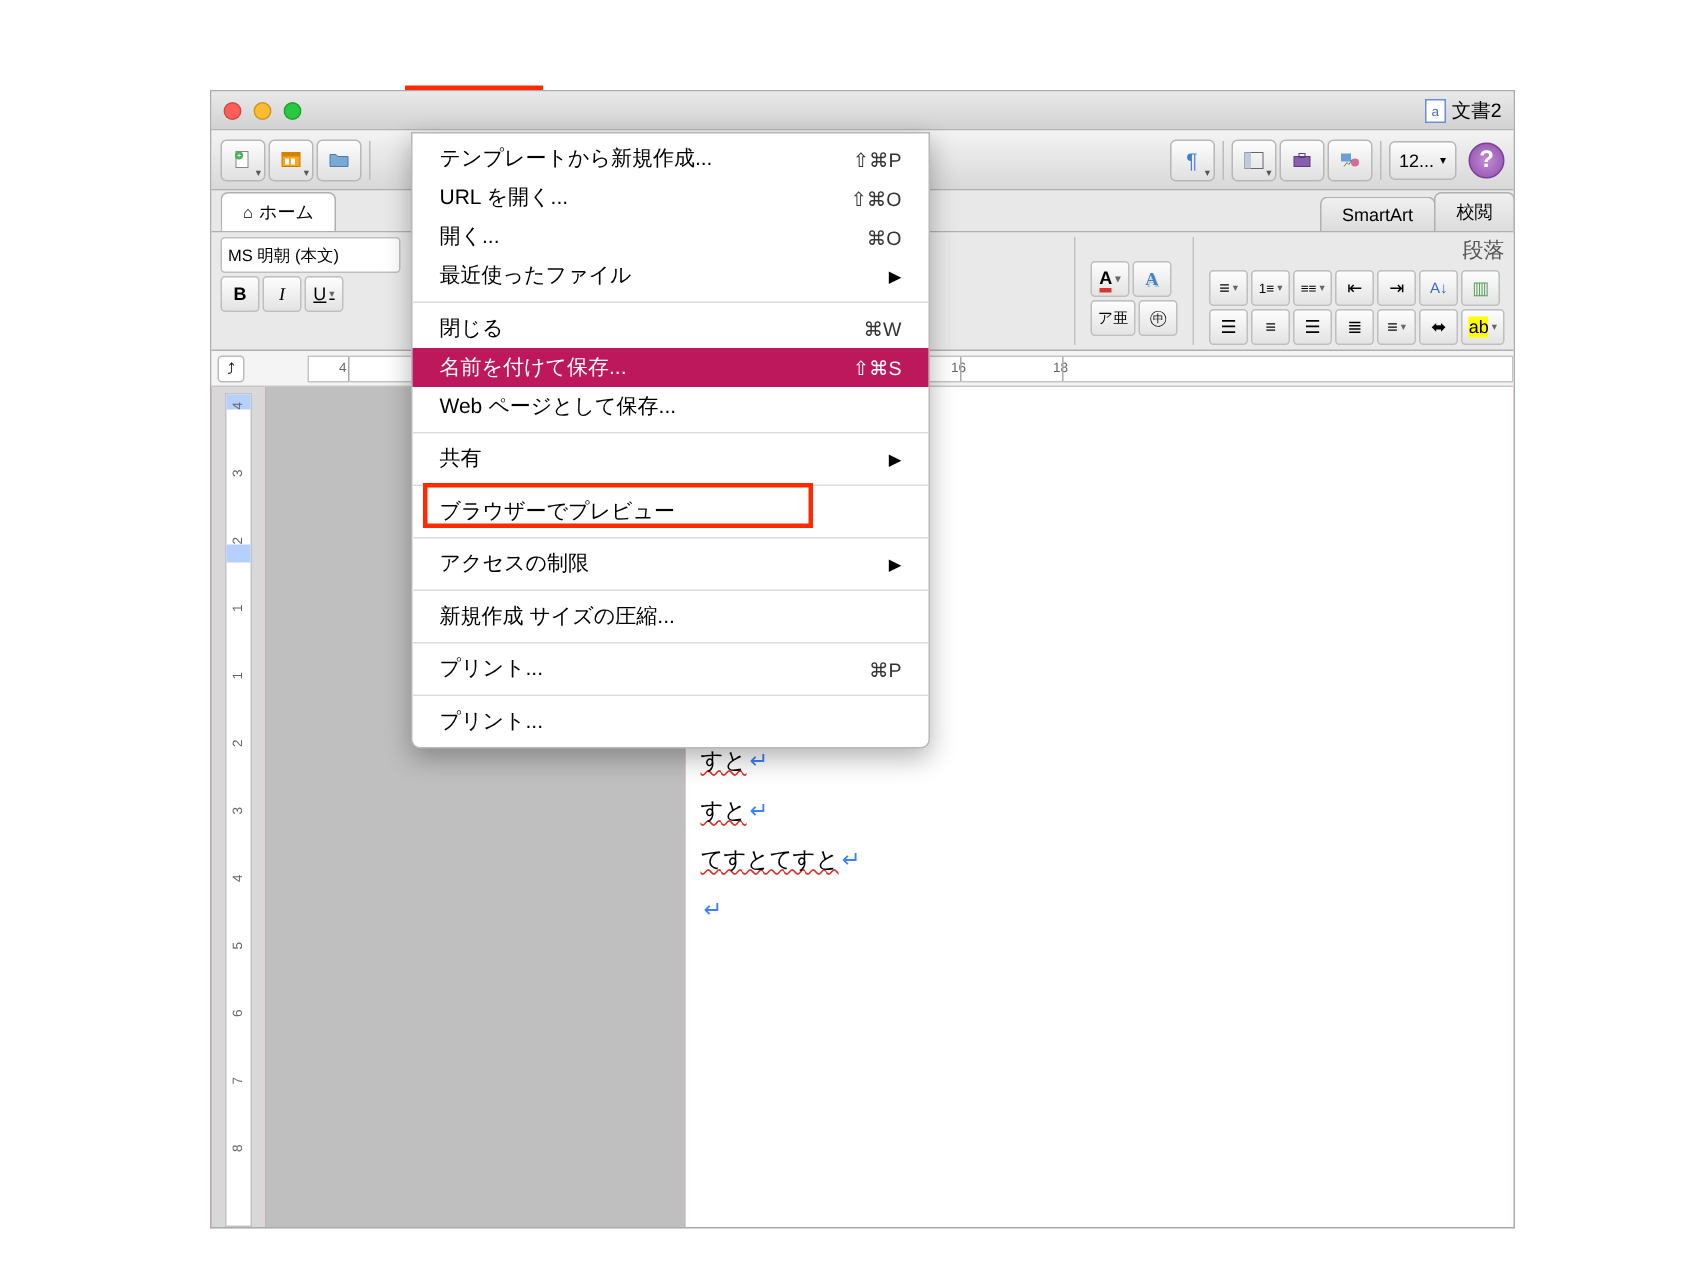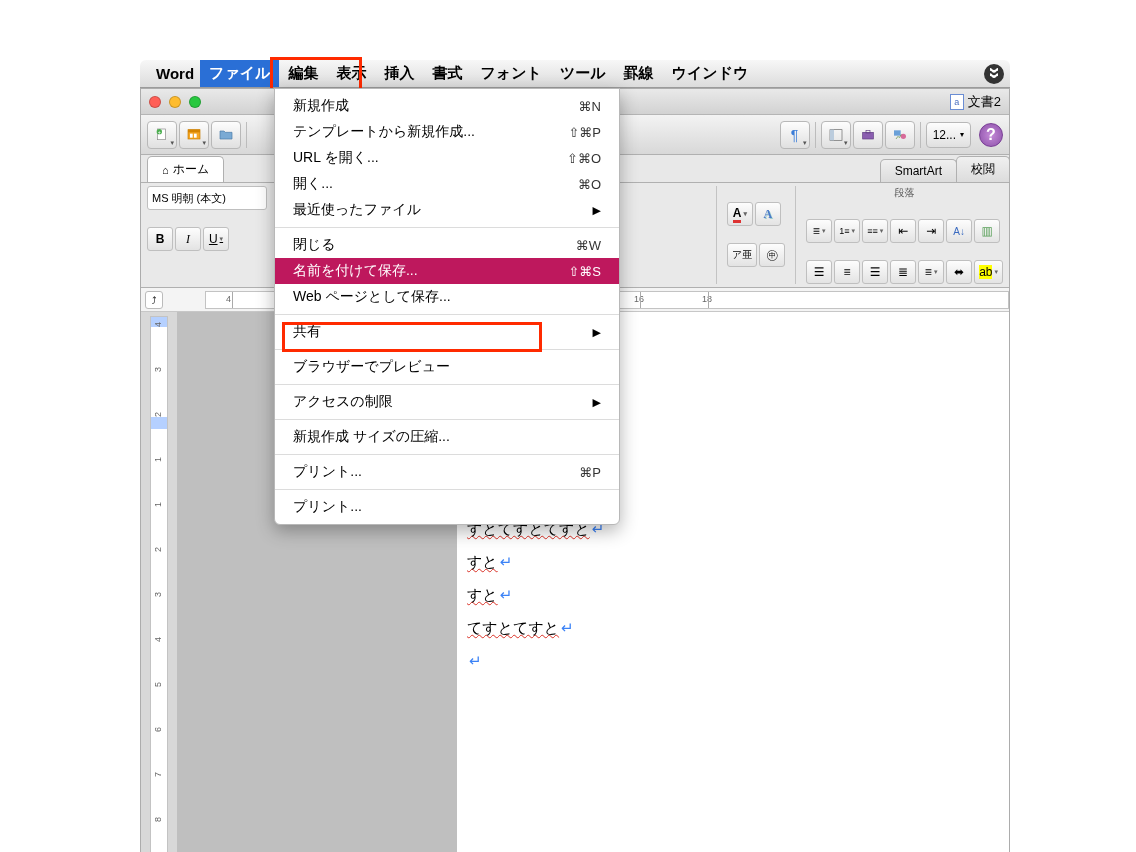--- a/index.html
+++ b/index.html
@@ -33,22 +33,22 @@
 .help{width:24px;height:24px;border-radius:50%;background:radial-gradient(#c58bd8,#8b4fa8);color:#fff;display:flex;align-items:center;justify-content:center;font-weight:bold;margin-left:6px;border:1px solid #7a3f96}
 
 
 .tabs{height:28px;background:#e8e8e8;border-bottom:1px solid #b0b0b0;display:flex;align-items:flex-end;padding-left:6px;gap:0}
 .tab{padding:4px 14px;font-size:12px;border:1px solid #b0b0b0;border-bottom:none;background:linear-gradient(#f0f0f0,#dcdcdc);border-radius:5px 5px 0 0;margin-right:-1px;display:flex;align-items:center;gap:4px}
 .tab.active{background:#fff}
 .homeicon{font-size:11px}
 
 
 .ribbon{background:#e9e9e9;border-bottom:1px solid #b0b0b0;padding:3px 6px 3px 6px;display:flex;gap:10px;align-items:flex-start}
-.group{display:flex;flex-direction:column;gap:17px}
-.group-label{font-size:10px;color:#555;text-align:center;margin-bottom:2px}
+.group{display:flex;flex-direction:column;gap:2px}
+.group-label{font-size:14px;color:#555;text-align:right;margin-bottom:2px}
 .group-row{display:flex;gap:2px}
 .rbtn{height:24px;min-width:26px;border:1px solid #bfbfbf;border-radius:3px;background:linear-gradient(#fdfdfd,#e3e3e3);display:flex;align-items:center;justify-content:center;font-size:12px;padding:0 4px;position:relative}
 .rbtn .dd{font-size:7px;margin-left:2px;color:#666}
 .fontbox{width:120px;height:24px;border:1px solid #bfbfbf;background:#fff;font-size:11px;padding:0 4px;display:flex;align-items:center;border-radius:3px}
 .vsep{width:1px;background:#c3c3c3;align-self:stretch}
 
 
 .rulerbar{height:24px;background:#f4f4f4;border-bottom:1px solid #c7c7c7;display:flex;align-items:center;position:relative;padding-left:40px}
 .rulerbar .nav{position:absolute;left:4px;top:3px;width:18px;height:18px;border:1px solid #bbb;background:#fff;border-radius:3px;font-size:10px;display:flex;align-items:center;justify-content:center}
 .hruler{flex:1;height:18px;background:#fff;border:1px solid #c3c3c3;position:relative;font-size:9px;color:#666;overflow:hidden;margin-left:24px}
@@ -80,38 +80,20 @@
 .icon-svg{width:16px;height:16px}
 .bold{font-weight:bold}
 .ital{font-style:italic;font-family:serif}
 .under{text-decoration:underline}
 </style>
 </head>
 <body>
 
 <div class="stage">
 
-  <div class="menubar">
-    <span class="apple"></span>
-    <span class="appname">Word</span>
-    <div class="mitem active">ファイル</div>
-    <div class="mitem">編集</div>
-    <div class="mitem">表示</div>
-    <div class="mitem">挿入</div>
-    <div class="mitem">書式</div>
-    <div class="mitem">フォント</div>
-    <div class="mitem">ツール</div>
-    <div class="mitem">罫線</div>
-    <div class="mitem">ウインドウ</div>
-    <div class="right-icon">
-      <svg class="icon-svg" viewBox="0 0 24 24">
-          <path fill="#fff" d="M6 3c3 0 3 3 6 3s3-3 6-3v4c-3 0-3 3-6 3s-3-3-6-3V3zm0 8c3 0 3 3 6 3s3-3 6-3v4c-3 0-3 3-6 3s-3-3-6-3v-4z"></path>
-        </svg>
-    </div>
-  </div>
 
   <div class="highlight-file" style="left:130px;top:-3px;width:92px;height:34px"></div>
 
   <div class="window">
     <div class="titlebar">
       <div class="tlights">
         <div class="tlight red"></div>
         <div class="tlight yellow"></div>
         <div class="tlight green"></div>
       </div>
@@ -287,24 +269,20 @@
         <div class="line"><span class="wavy">すと</span><span class="ret">↵</span></div>
         <div class="line"><span class="wavy">すと</span><span class="ret">↵</span></div>
         <div class="line"><span class="wavy">てすとてすと</span><span class="ret">↵</span></div>
         <div class="line"><span class="ret">↵</span></div>
       </div>
     </div>
   </div>
 
   <div class="menupanel" id="menupanel">
       <div class="mi">
-        <span>新規作成</span>
-        <span class="sc">⌘N</span>
-      </div>
-      <div class="mi">
         <span>テンプレートから新規作成...</span>
         <span class="sc">⇧⌘P</span>
       </div>
       <div class="mi">
         <span>URL を開く...</span>
         <span class="sc">⇧⌘O</span>
       </div>
       <div class="mi">
         <span>開く...</span>
         <span class="sc">⌘O</span>

